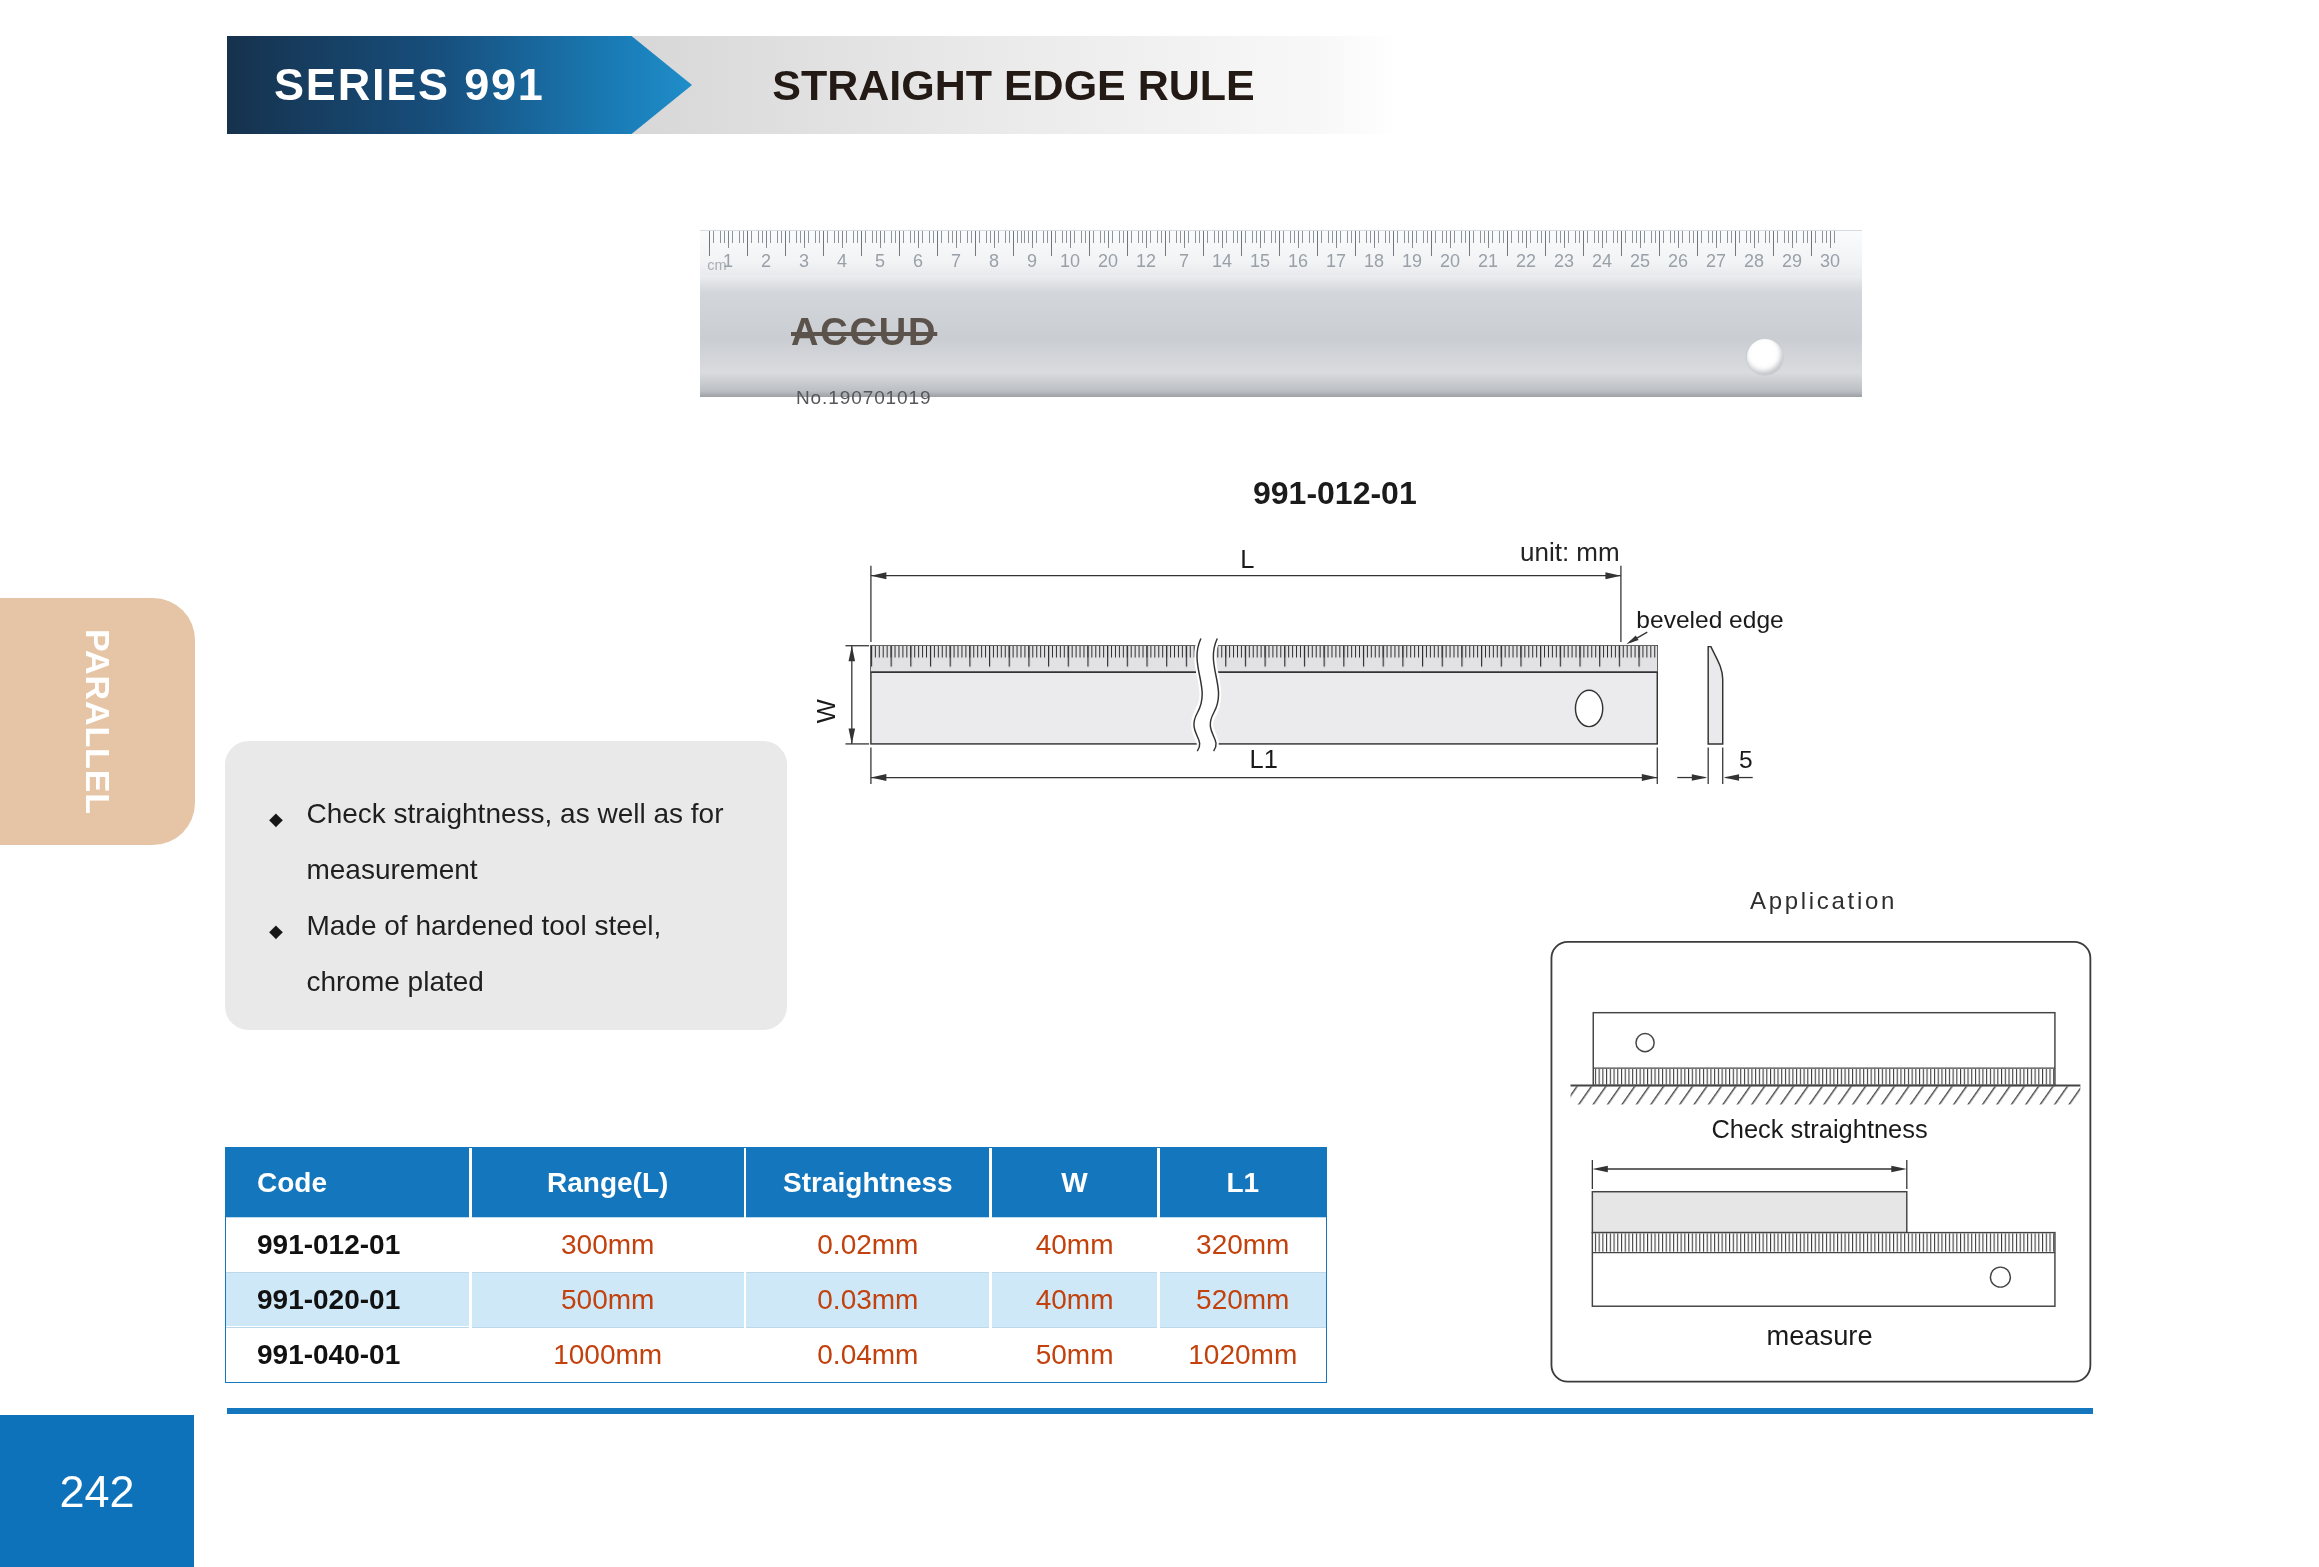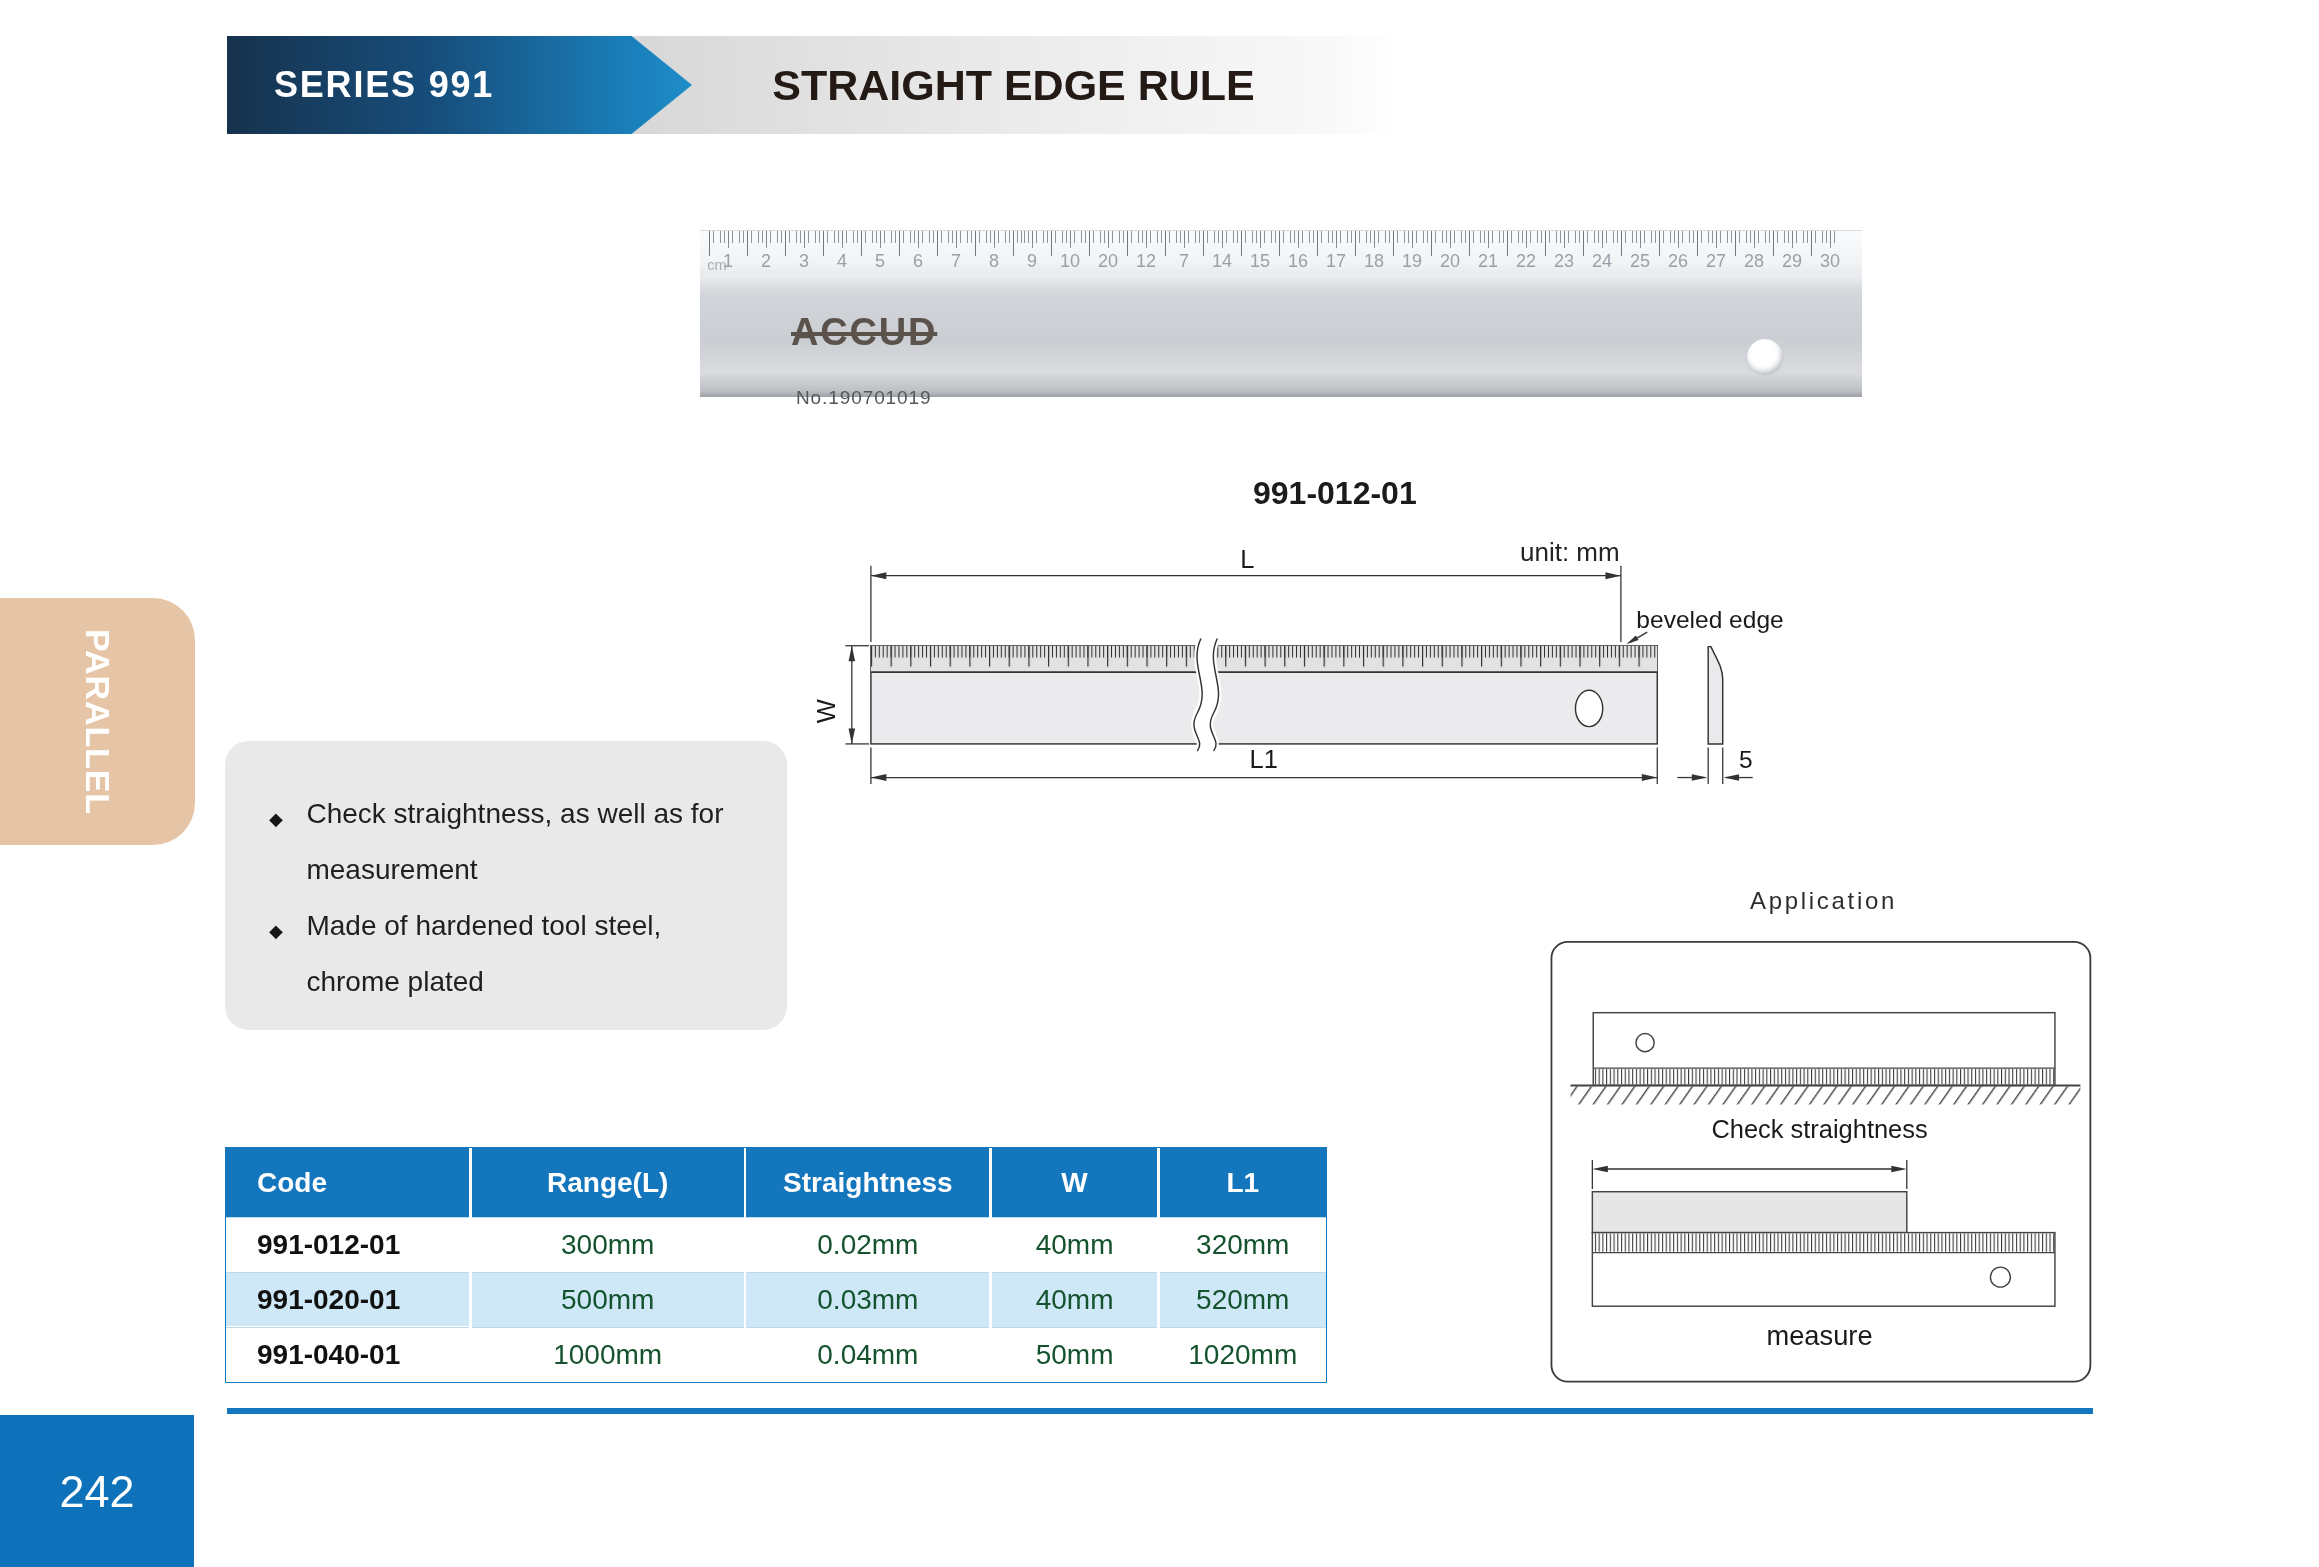--- a/index.html
+++ b/index.html
@@ -8,21 +8,21 @@
 
   
   .hdr-gray{position:absolute;left:627px;top:36px;width:773px;height:98px;
     background:linear-gradient(90deg,#d7d7d7 0%,#e9e9e9 45%,#f8f8f8 90%,#ffffff 100%);
     display:flex;align-items:center;justify-content:center;z-index:1;}
   .hdr-title{font-size:43px;font-weight:800;color:#241a15;letter-spacing:0px;}
   .hdr-blue{position:absolute;left:227px;top:36px;width:465px;height:98px;z-index:2;
     background:linear-gradient(90deg,#16324d 0%,#174e7c 45%,#1a7db8 85%,#1f8ec9 100%);
     clip-path:polygon(0 0,87% 0,100% 50%,87% 100%,0 100%);
     display:flex;align-items:center;padding-left:47px;box-sizing:border-box;}
-  .hdr-series{font-size:36px;font-weight:bold;color:#ffffff;letter-spacing:1.8px;}
+  .hdr-series{font-size:45px;font-weight:bold;color:#ffffff;letter-spacing:1.8px;}
 
   
   .photo{position:absolute;left:700px;top:230px;width:1162px;height:167px;}
   .photo-scale{position:absolute;left:0;top:0;width:100%;height:45px;
     background:linear-gradient(180deg,#fafbfc 0%,#f1f3f5 70%,#e7e9ec 100%);
     border-top:1.8px solid #d7dade;}
   .ticks{position:absolute;left:9px;width:1132px;top:0;}
   .ticks-mm{height:11.8px;background:repeating-linear-gradient(to right,rgba(125,131,139,.85) 0 0.9px,transparent 0.9px 3.8px);}
   .ticks-half{height:17.3px;background:repeating-linear-gradient(to right,rgba(125,131,139,.9) 0 0.9px,transparent 0.9px 19px);}
   .ticks-cm{height:24.5px;background:repeating-linear-gradient(to right,rgba(110,116,124,.95) 0 0.9px,transparent 0.9px 38px);}
@@ -52,21 +52,21 @@
   .features{position:absolute;left:225px;top:741px;width:562px;height:289px;background:#e9e9e9;
     border-radius:23.6px;box-sizing:border-box;padding:45px 35px 0 44px;}
   .feature{display:flex;gap:23.6px;font-size:28px;line-height:2.0;color:#1f1f1f;}
   .feature .bullet{flex:0 0 auto;font-size:18px;padding-top:14.5px;color:#161616;}
 
   
   .spec{position:absolute;left:225px;top:1147px;width:1100px;border:1.8px solid #1577bd;background:#ffffff;}
   .spec-grid{display:grid;grid-template-columns:243px 272px 243px 165px 166px;column-gap:2.7px;background:#ffffff;}
   .spec-grid .cell{display:flex;align-items:center;justify-content:center;font-size:28px;}
   .spec-grid .th{height:69px;background:#1477bd;color:#ffffff;font-weight:bold;}
-  .spec-grid .td{height:54px;border-top:1.8px solid #bcd8eb;color:#14532d;background:#ffffff;}
+  .spec-grid .td{height:54px;border-top:1.8px solid #bcd8eb;color:#c2410c;background:#ffffff;}
   .spec-grid .alt{background:#cfe8f8;}
   .spec-grid .code{justify-content:flex-start;padding-left:31px;box-sizing:border-box;}
   .spec-grid .td.code{font-weight:bold;color:#111111;}
 
   
   .app-title{position:absolute;left:1546px;top:887px;width:555px;text-align:center;
     font-size:24px;color:#2e2e2e;letter-spacing:2.7px;}
 
   
   .footer-line{position:absolute;left:227px;top:1408px;width:1866px;height:6.4px;background:#1577bd;}

